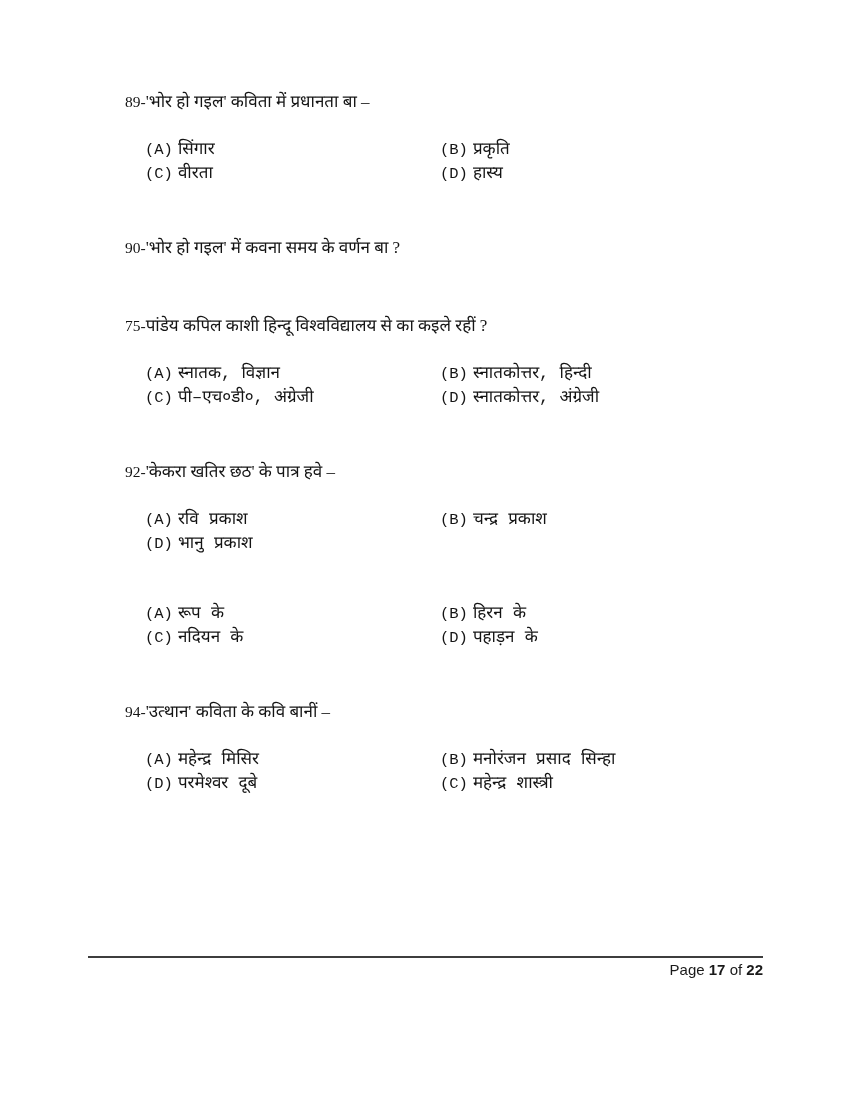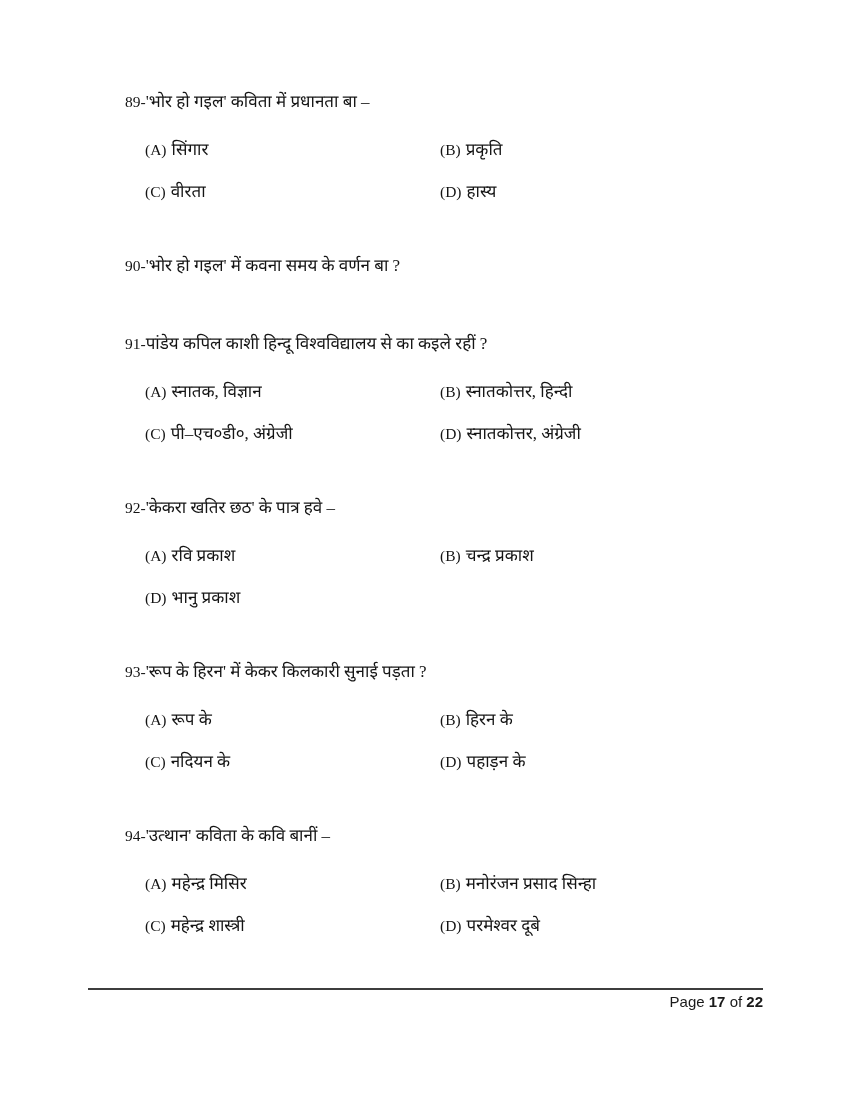--- a/index.html
+++ b/index.html
@@ -14,26 +14,26 @@
   .page { position: absolute; inset: 0; background: #ffffff; }
   .content { position: absolute; left: 125px; top: 86px; right: 40px; }
   .question { margin-bottom: 46px; }
   .q-line { font-size: 17px; line-height: 32px; white-space: nowrap; }
   .q-num { font-size: 15.5px; }
   .options {
     margin-top: 20px;
     padding-left: 20px;
     display: grid;
     grid-template-columns: 295px auto;
-    row-gap: 18px;
     justify-content: start;
+    font-family: Liberation Mono, monospace;
   }
   .option { font-size: 17px; line-height: 24px; white-space: nowrap; }
   .opt-label { font-size: 15.5px; margin-right: 5px; }
-  .footer { position: absolute; left: 88px; right: 87px; top: 988px; }
+  .footer { position: absolute; left: 88px; right: 87px; top: 956px; }
   .footer-rule { height: 2px; background: #3d3d3d; }
   .footer-text {
     text-align: right;
     font-family: "Liberation Sans", "DejaVu Sans", sans-serif;
     font-size: 15px;
     margin-top: 3px;
     color: #1a1a1a;
   }
   .footer-text b { font-weight: 700; }
 </style>
@@ -51,55 +51,54 @@
           <div class="option"><span class="opt-label">(C)</span><span class="opt-text">वीरता</span></div>
           <div class="option"><span class="opt-label">(D)</span><span class="opt-text">हास्य</span></div>
         </div>
   </section>
 
   <section class="question">
     <p class="q-line"><span class="q-num">90-</span><span class="q-text">'भोर हो गइल' में कवना समय के वर्णन बा ?</span></p>
   </section>
 
   <section class="question">
-    <p class="q-line"><span class="q-num">91-</span><span class="q-text">पांडेय कपिल काशी हिन्दू विश्वविद्यालय से का कइले रहीं ?</span></p>
+    <p class="q-line"><span class="q-num">75-</span><span class="q-text">पांडेय कपिल काशी हिन्दू विश्वविद्यालय से का कइले रहीं ?</span></p>
     <div class="options">
           <div class="option"><span class="opt-label">(A)</span><span class="opt-text">स्नातक, विज्ञान</span></div>
           <div class="option"><span class="opt-label">(B)</span><span class="opt-text">स्नातकोत्तर, हिन्दी</span></div>
           <div class="option"><span class="opt-label">(C)</span><span class="opt-text">पी–एच०डी०, अंग्रेजी</span></div>
           <div class="option"><span class="opt-label">(D)</span><span class="opt-text">स्नातकोत्तर, अंग्रेजी</span></div>
         </div>
   </section>
 
   <section class="question">
     <p class="q-line"><span class="q-num">92-</span><span class="q-text">'केकरा खतिर छठ' के पात्र हवे –</span></p>
     <div class="options">
           <div class="option"><span class="opt-label">(A)</span><span class="opt-text">रवि प्रकाश</span></div>
           <div class="option"><span class="opt-label">(B)</span><span class="opt-text">चन्द्र प्रकाश</span></div>
           <div class="option"><span class="opt-label">(D)</span><span class="opt-text">भानु प्रकाश</span></div>
         </div>
   </section>
 
   <section class="question">
-    <p class="q-line"><span class="q-num">93-</span><span class="q-text">'रूप के हिरन' में केकर किलकारी सुनाई पड़ता ?</span></p>
     <div class="options">
           <div class="option"><span class="opt-label">(A)</span><span class="opt-text">रूप के</span></div>
           <div class="option"><span class="opt-label">(B)</span><span class="opt-text">हिरन के</span></div>
           <div class="option"><span class="opt-label">(C)</span><span class="opt-text">नदियन के</span></div>
           <div class="option"><span class="opt-label">(D)</span><span class="opt-text">पहाड़न के</span></div>
         </div>
   </section>
 
   <section class="question">
     <p class="q-line"><span class="q-num">94-</span><span class="q-text">'उत्थान' कविता के कवि बानीं –</span></p>
     <div class="options">
           <div class="option"><span class="opt-label">(A)</span><span class="opt-text">महेन्द्र मिसिर</span></div>
           <div class="option"><span class="opt-label">(B)</span><span class="opt-text">मनोरंजन प्रसाद सिन्हा</span></div>
+          <div class="option"><span class="opt-label">(D)</span><span class="opt-text">परमेश्वर दूबे</span></div>
           <div class="option"><span class="opt-label">(C)</span><span class="opt-text">महेन्द्र शास्त्री</span></div>
-          <div class="option"><span class="opt-label">(D)</span><span class="opt-text">परमेश्वर दूबे</span></div>
         </div>
   </section>
 </main>
 
   <footer class="footer">
     <div class="footer-rule" style="background: rgb(61, 61, 61);"></div>
     <div class="footer-text">
       <span>Page</span>
       <b>17</b>
       <span>of</span>

